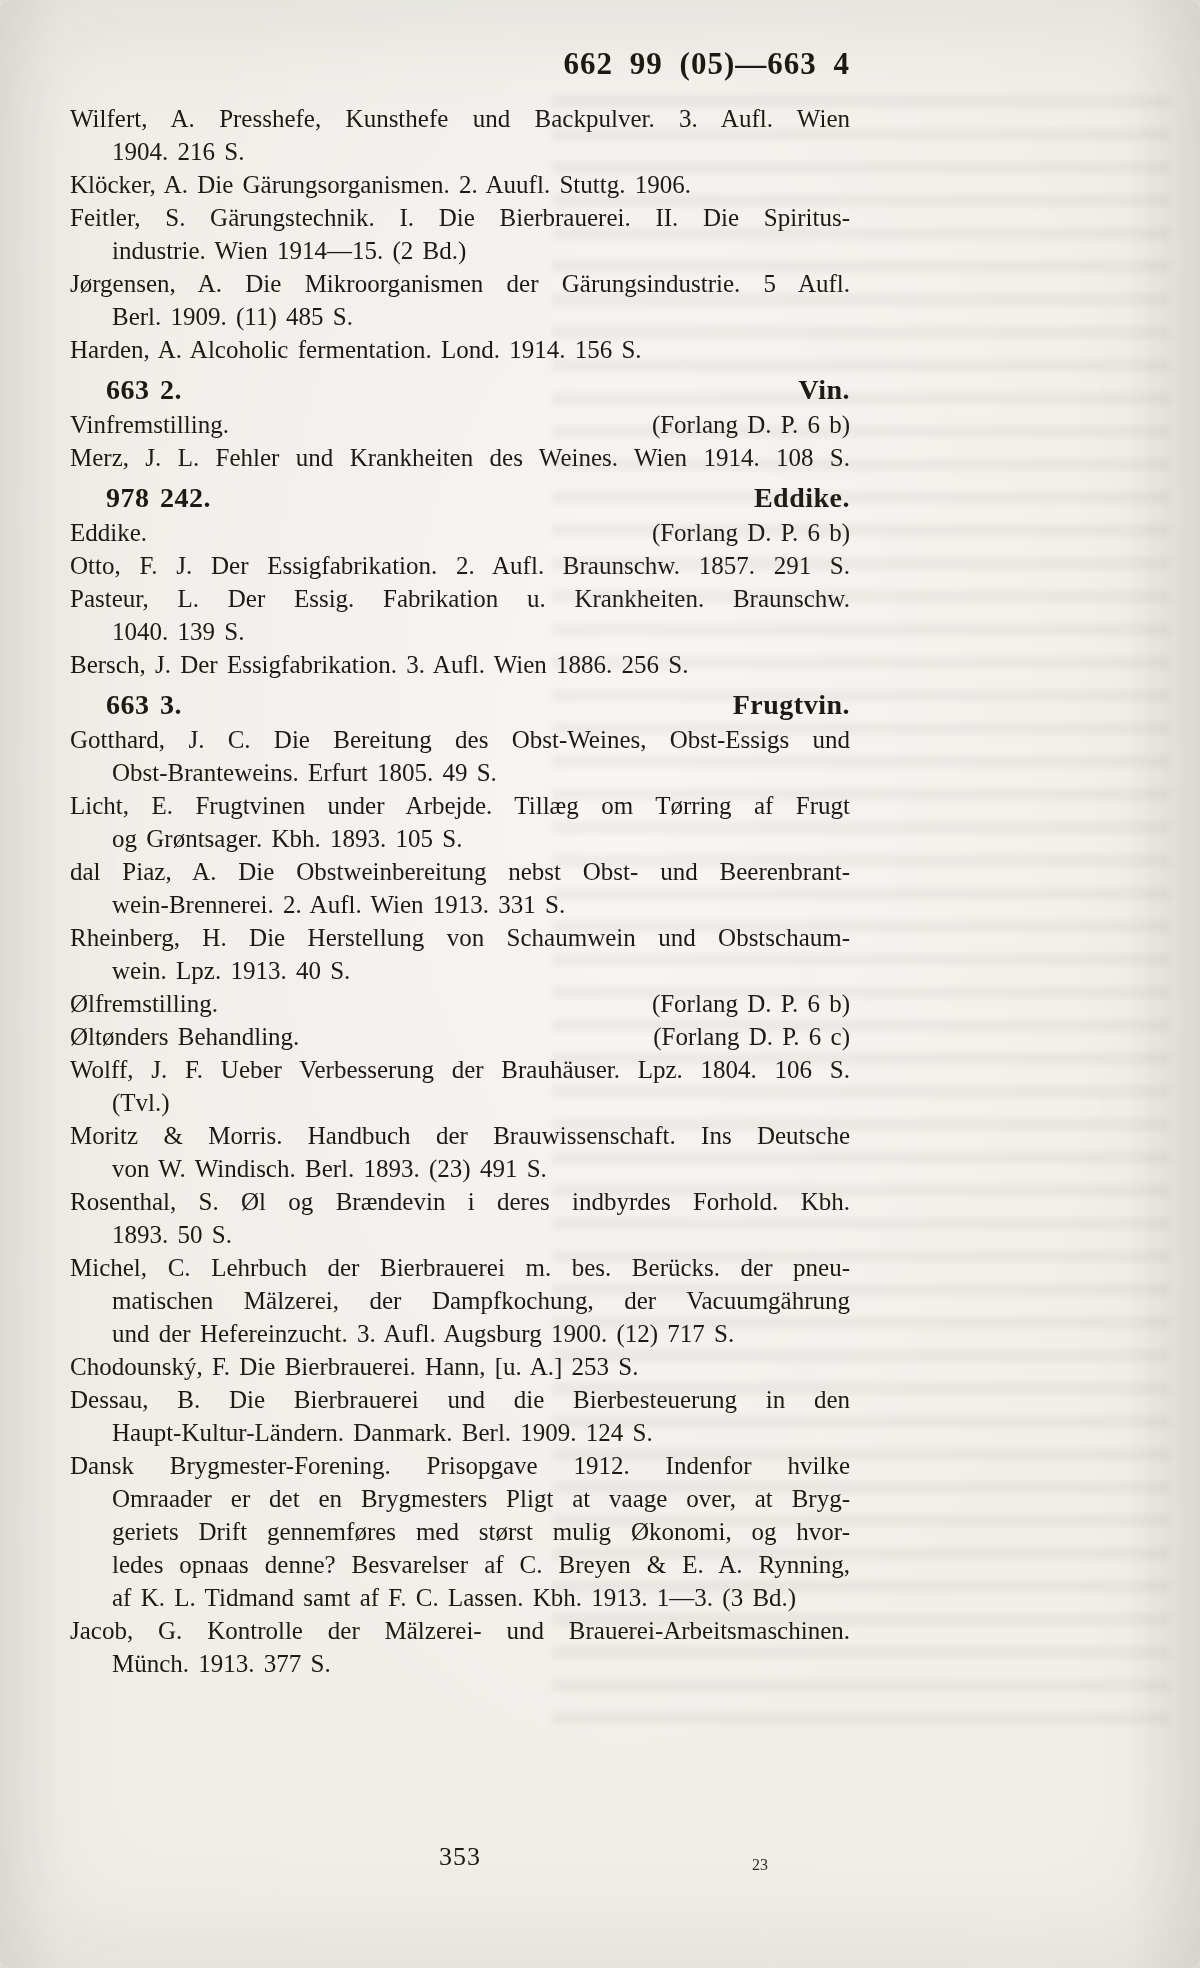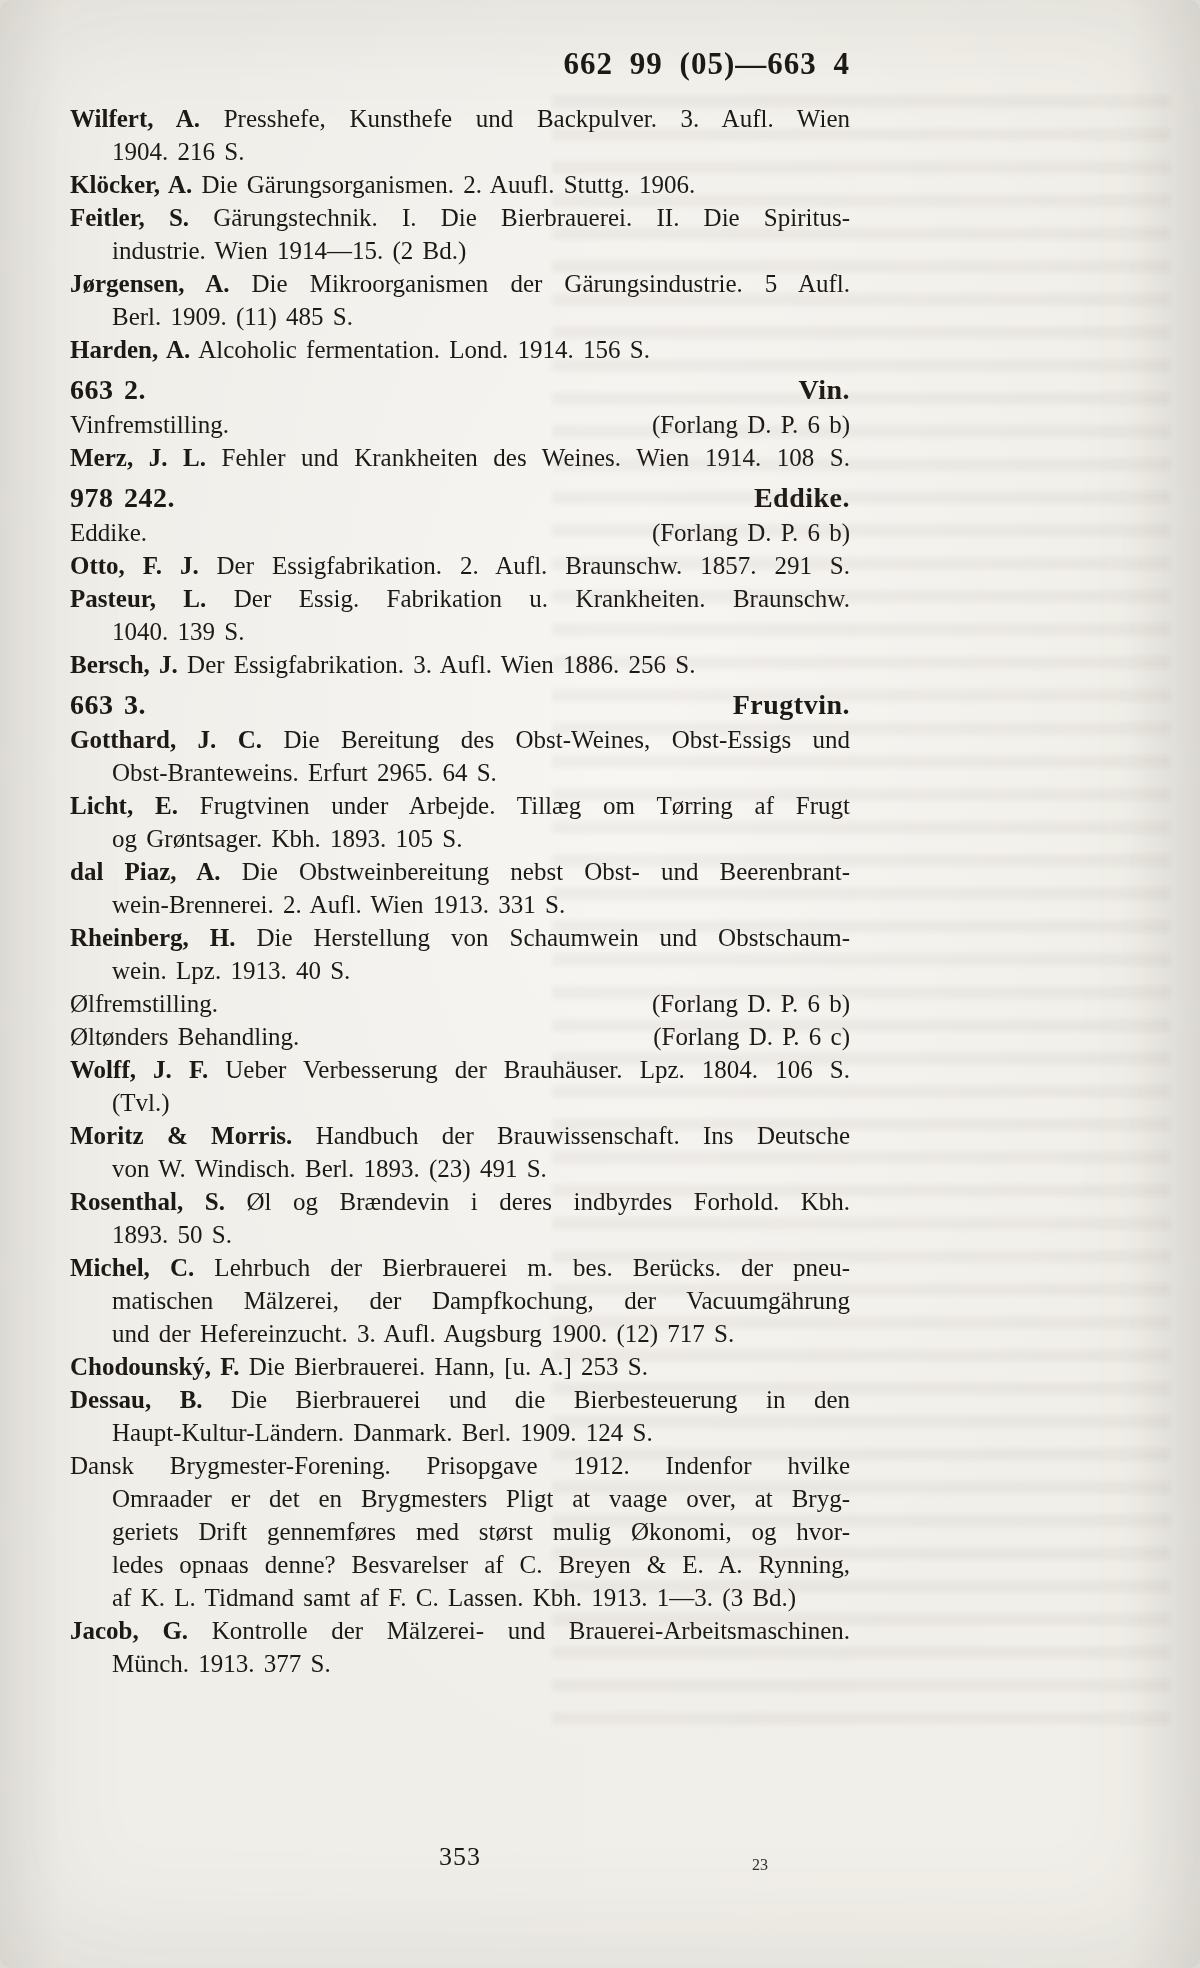--- a/index.html
+++ b/index.html
@@ -53,30 +53,31 @@
     font-size: 25px;
     line-height: 33px;
     word-spacing: 3px;
   }
   .line { min-height: 33px; }
   .line.just {
     text-align: justify;
     text-align-last: justify;
   }
   .line.cont { padding-left: 42px; }
-  .bold { font-weight: 700; }
+  .bold { font-weight: 400; }
   .line.section {
     display: flex;
     justify-content: space-between;
     align-items: baseline;
     font-weight: 700;
     font-size: 28px;
     margin-top: 7px;
     margin-bottom: 2px;
     letter-spacing: 0.5px;
+    margin-left: 36px;
   }
   .line.subject {
     display: flex;
     justify-content: space-between;
     align-items: flex-end;
   }
   .footer-page-number {
     position: absolute;
     top: 1842px;
     left: 70px;
@@ -127,21 +128,21 @@
       </div>
       <div class="line entry just"><span class="bold">Otto, F. J.</span> Der Essigfabrikation. 2. Aufl. Braunschw. 1857. 291 S.</div>
       <div class="line entry just"><span class="bold">Pasteur, L.</span> Der Essig. Fabrikation u. Krankheiten. Braunschw.</div>
       <div class="line cont">1040. 139 S.</div>
       <div class="line entry"><span class="bold">Bersch, J.</span> Der Essigfabrikation. 3. Aufl. Wien 1886. 256 S.</div>
       <div class="line section">
         <span>663 3.</span>
         <span>Frugtvin.</span>
       </div>
       <div class="line entry just"><span class="bold">Gotthard, J. C.</span> Die Bereitung des Obst-Weines, Obst-Essigs und</div>
-      <div class="line cont">Obst-Branteweins. Erfurt 2965. 64 S.</div>
+      <div class="line cont">Obst-Branteweins. Erfurt 1805. 49 S.</div>
       <div class="line entry just"><span class="bold">Licht, E.</span> Frugtvinen under Arbejde. Tillæg om Tørring af Frugt</div>
       <div class="line cont">og Grøntsager. Kbh. 1893. 105 S.</div>
       <div class="line entry just"><span class="bold">dal Piaz, A.</span> Die Obstweinbereitung nebst Obst- und Beerenbrant-</div>
       <div class="line cont">wein-Brennerei. 2. Aufl. Wien 1913. 331 S.</div>
       <div class="line entry just"><span class="bold">Rheinberg, H.</span> Die Herstellung von Schaumwein und Obstschaum-</div>
       <div class="line cont">wein. Lpz. 1913. 40 S.</div>
       <div class="line subject">
         <span>Ølfremstilling.</span>
         <span>(Forlang D. P. 6 b)</span>
       </div>

